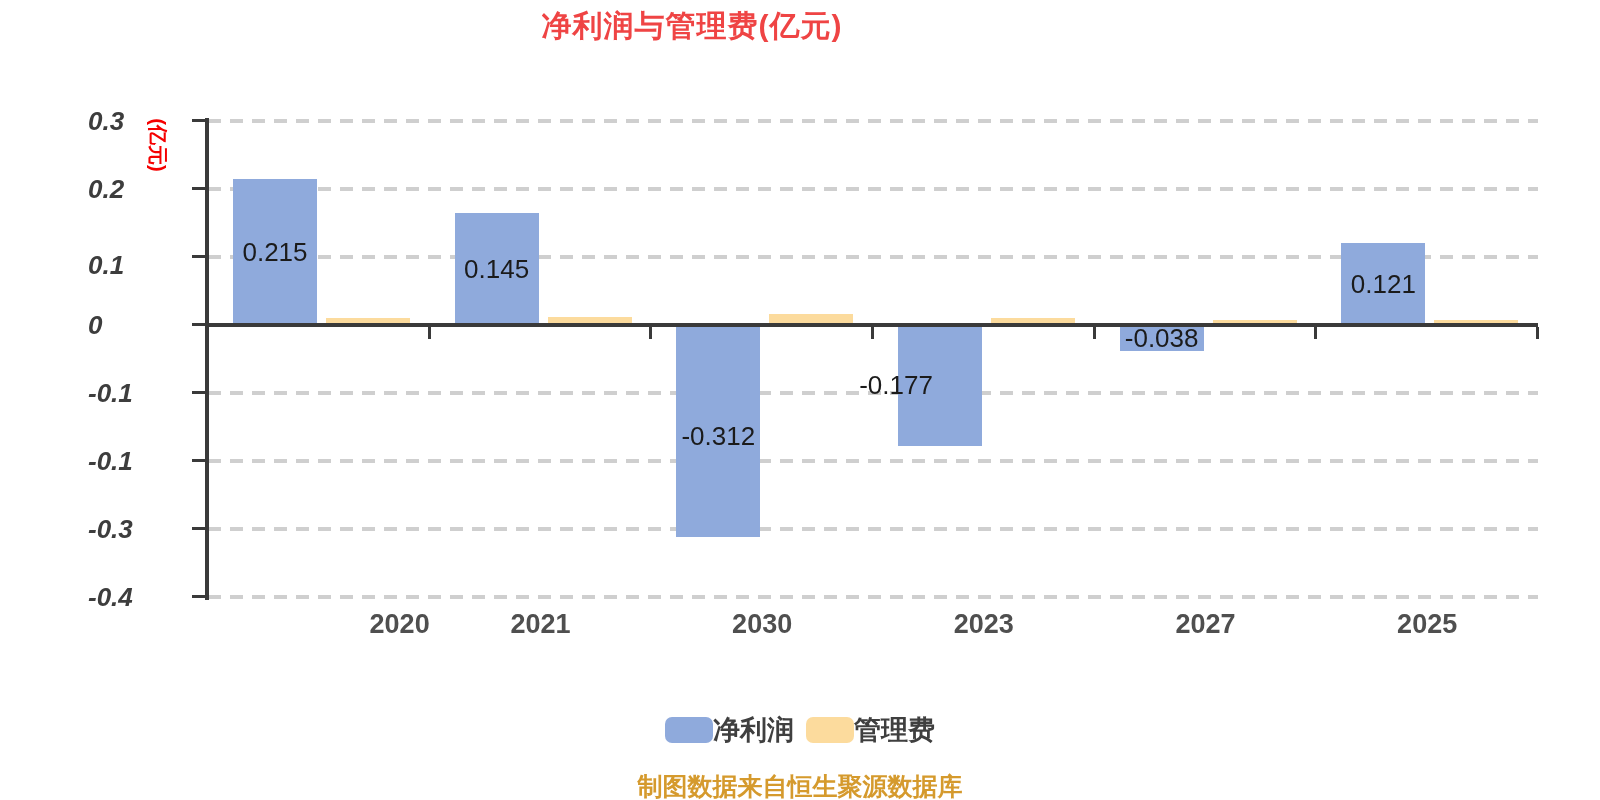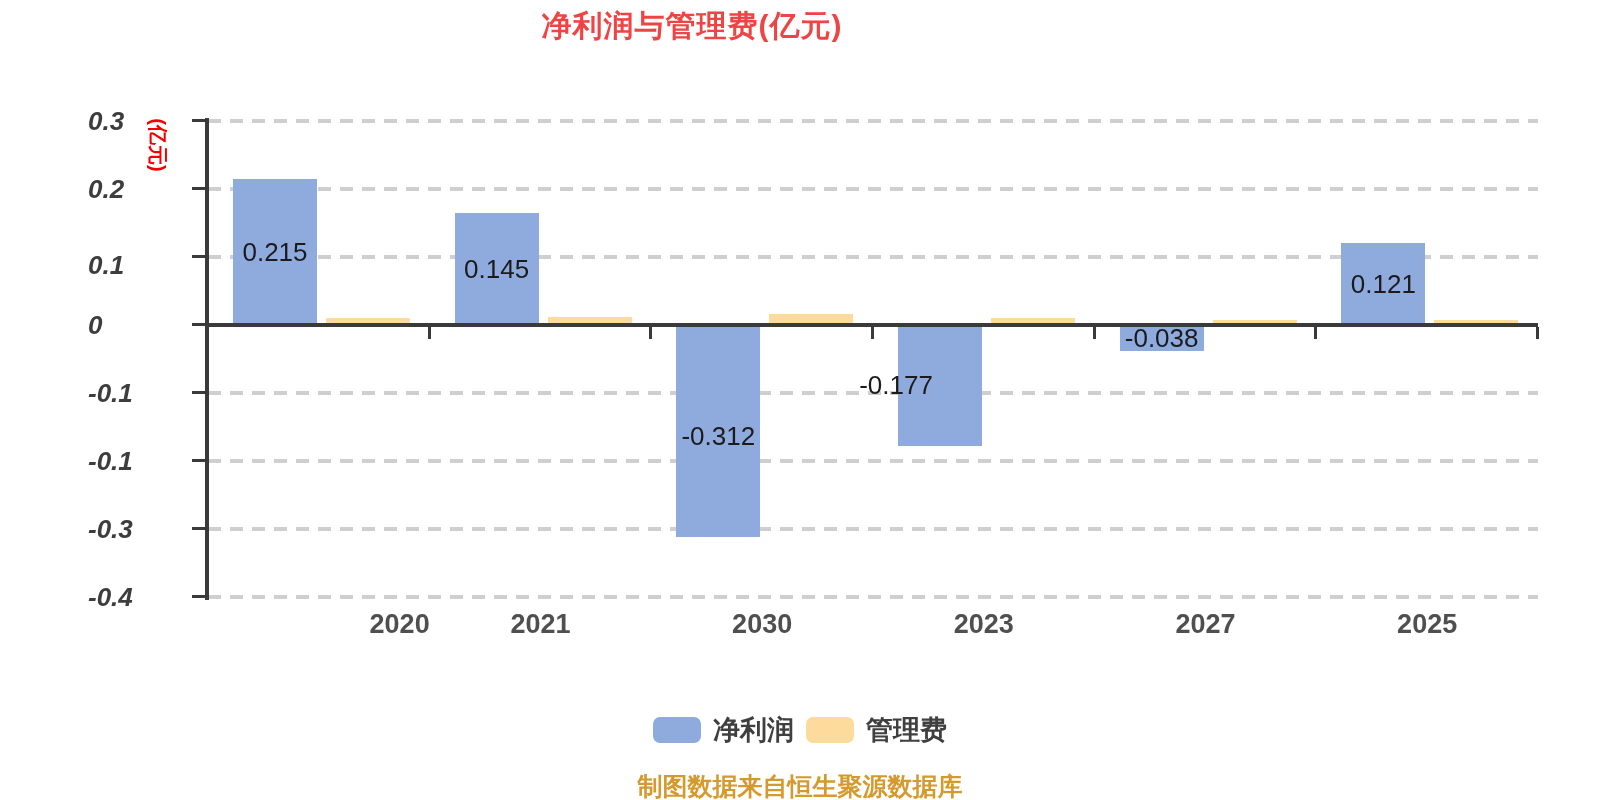--- a/index.html
+++ b/index.html
@@ -15,21 +15,21 @@
   .bar-label{position:absolute;z-index:2;text-align:center;font-size:26px;font-weight:500;color:#1b1b1b;}
   .axis{position:absolute;background:#3a3a3a;z-index:3;}
   .y-tick-label{position:absolute;width:104px;height:34px;line-height:34px;text-align:left;
     font-size:26px;font-weight:600;color:#3d3d3d;font-style:italic;}
   .x-tick-label{position:absolute;height:34px;line-height:34px;text-align:center;
     font-size:27px;font-weight:600;color:#4f4f4f;}
   .legend{position:absolute;left:0;top:712px;width:1600px;display:flex;justify-content:center;
     align-items:center;gap:12px;}
   .legend-swatch{width:48px;height:26px;border-radius:7px;}
   .legend-label{font-size:27px;font-weight:600;color:#3f3f3f;}
-  .legend-item{display:flex;align-items:center;gap:12px;}
+  .legend-item{display:flex;align-items:center;}
   .source-note{position:absolute;left:0;top:770px;width:1600px;text-align:center;
     font-size:25px;font-weight:bold;color:#d59a2d;}
 </style>
 </head>
 <body>
 
 <div id="stage">
   <div class="chart-title">净利润与管理费(亿元)</div>
   <div class="y-axis-title">(亿元)</div>
 

